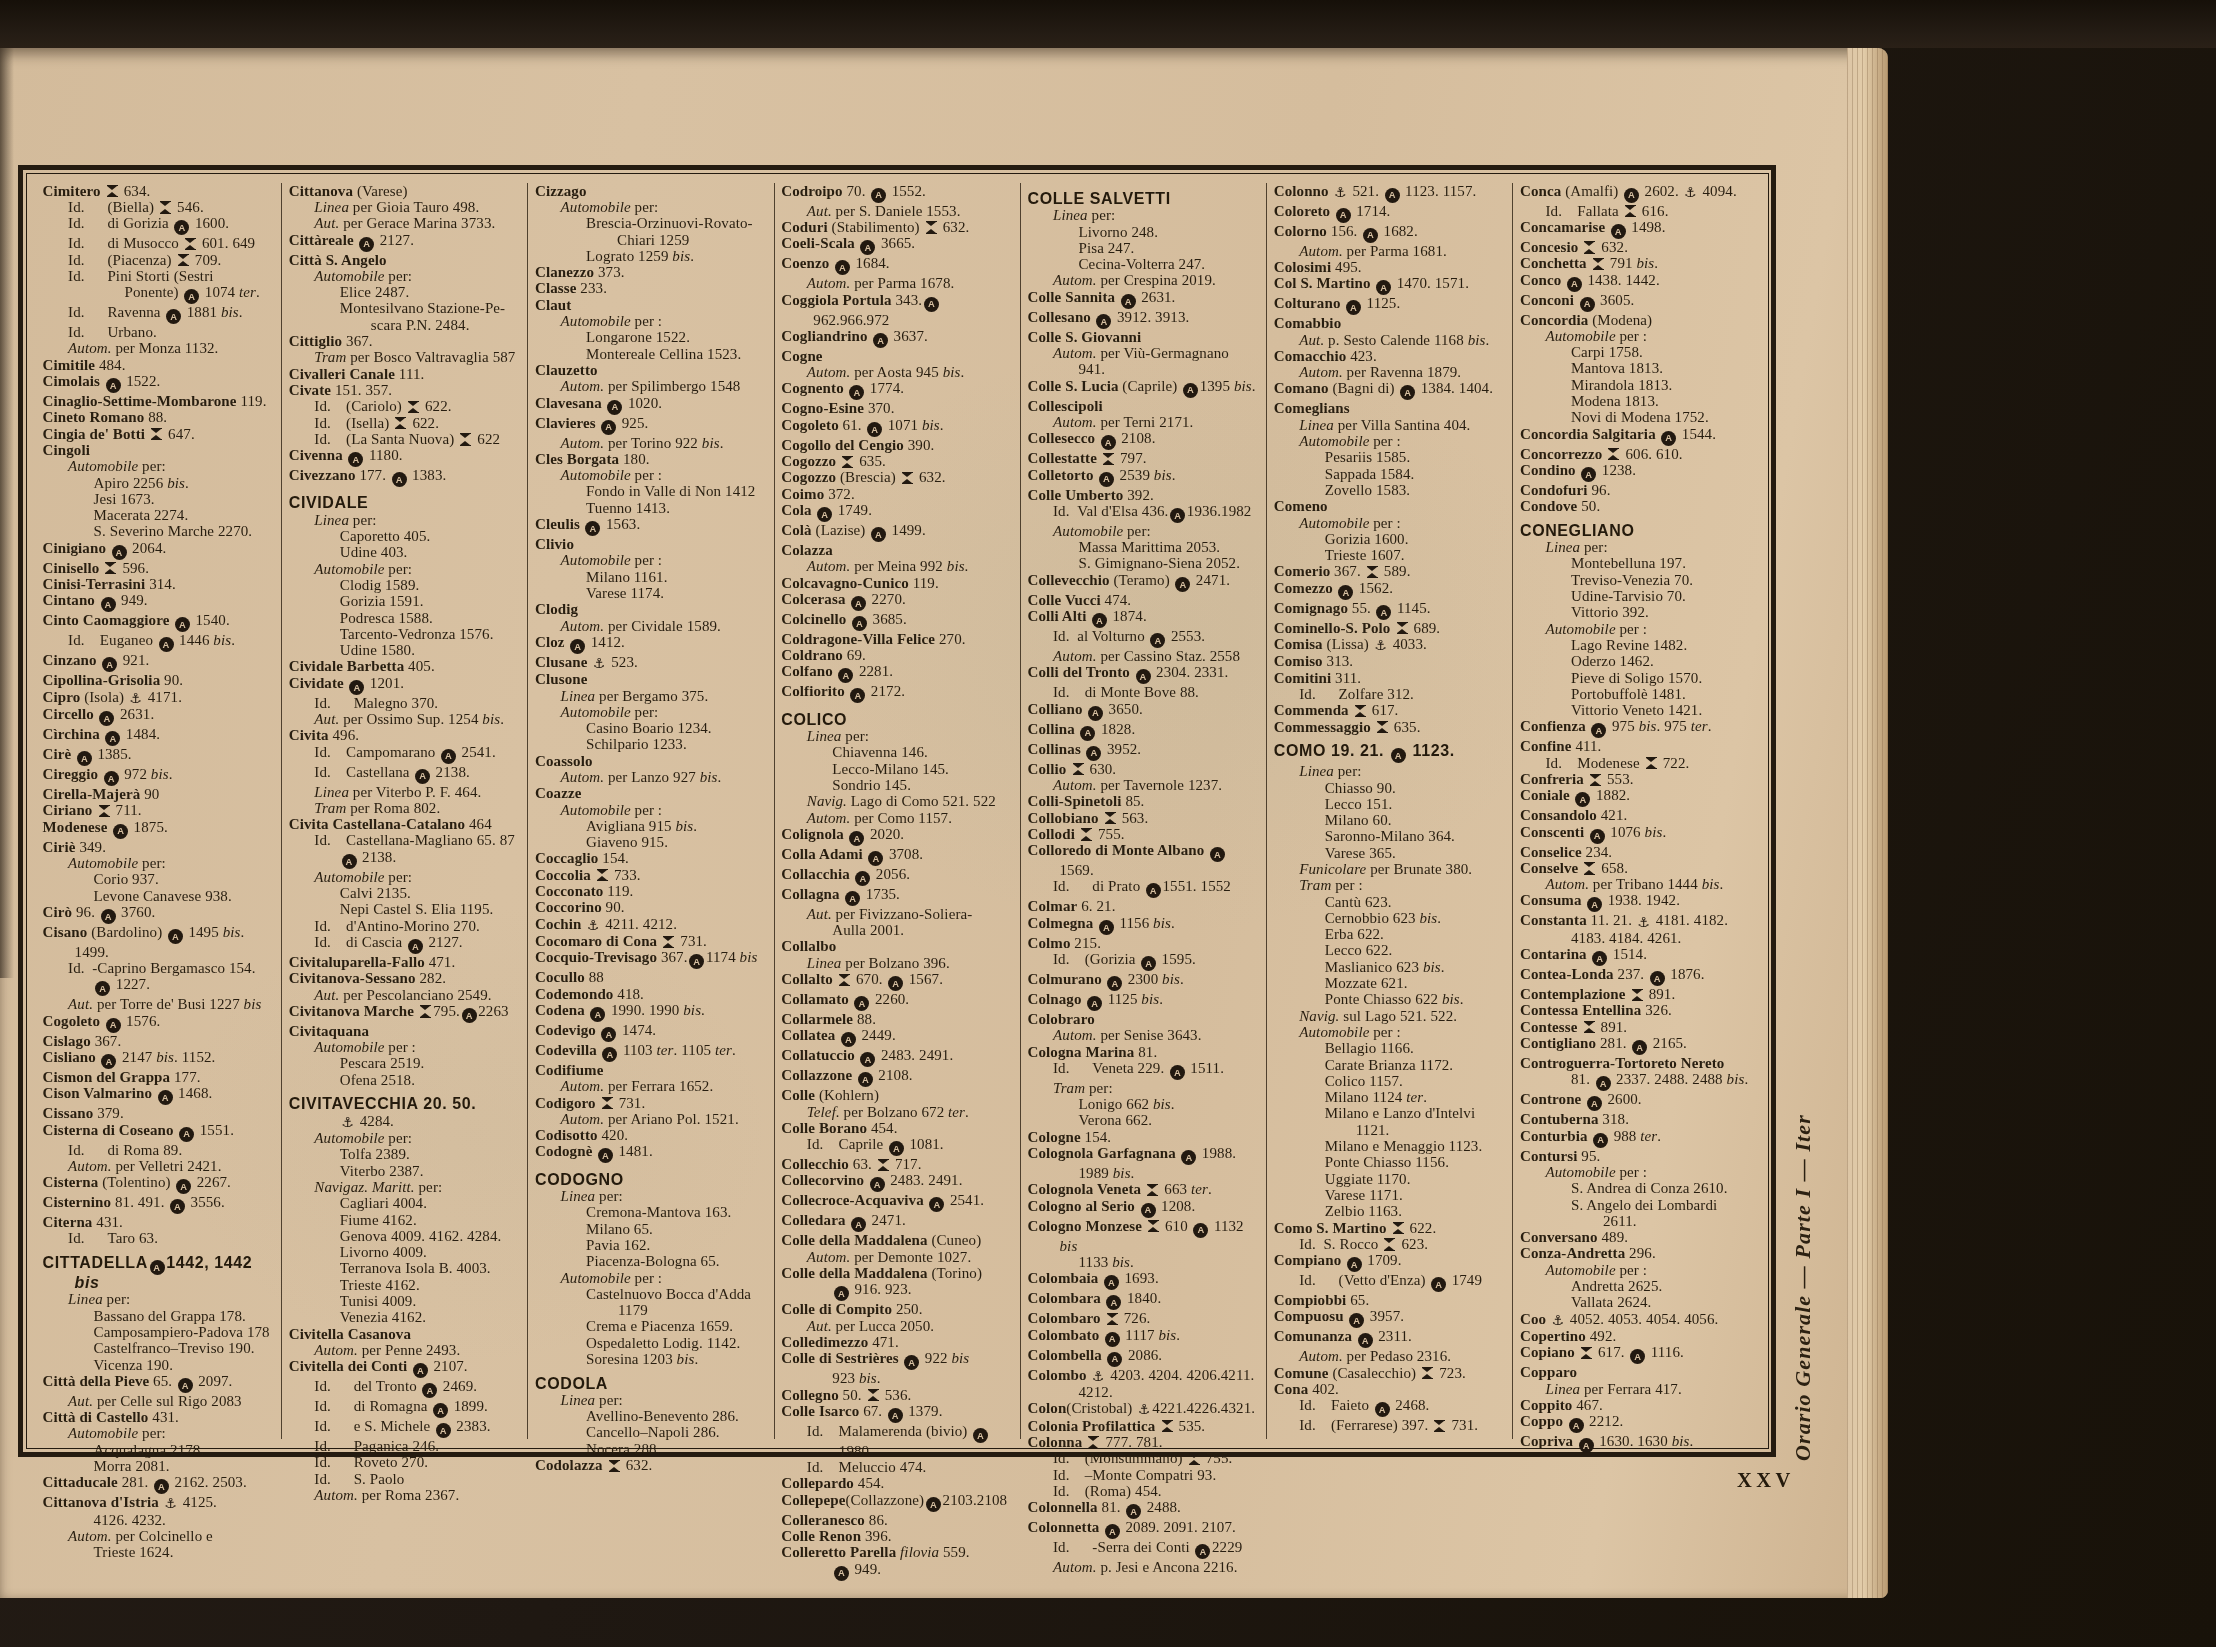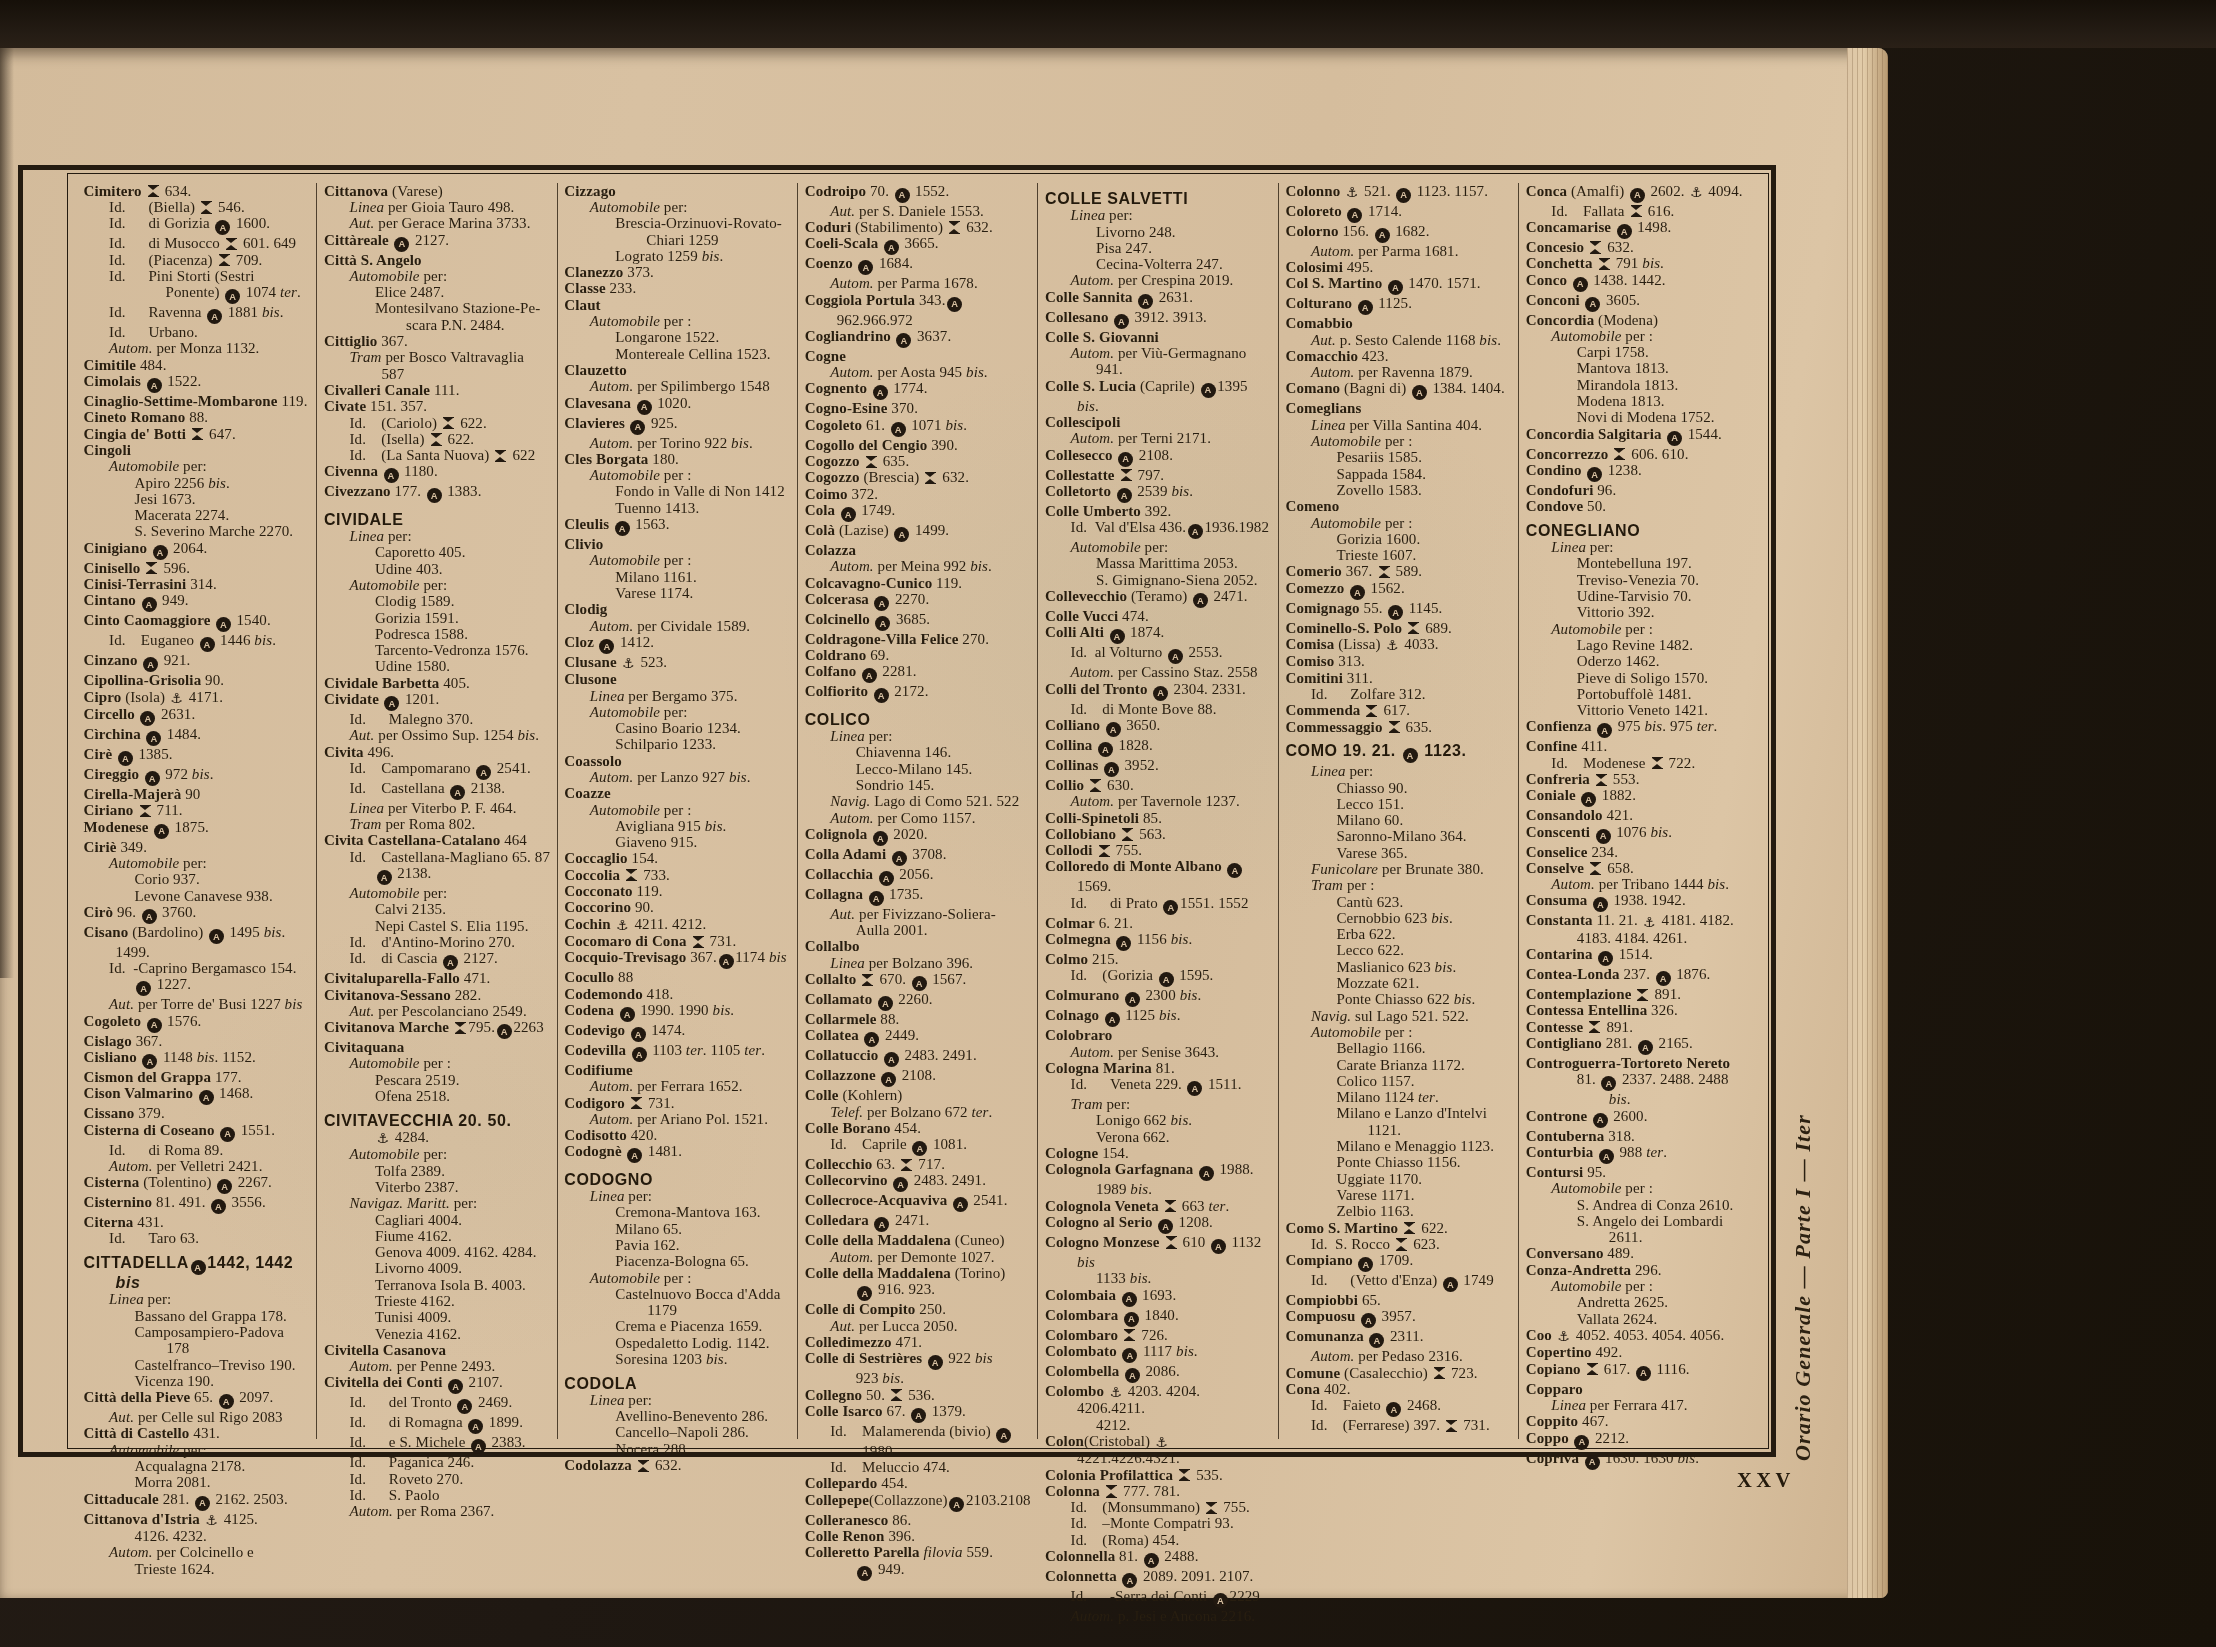--- a/index.html
+++ b/index.html
@@ -26,21 +26,20 @@
   }
   .left-shade{position:absolute;left:0;top:0;width:14.4px;height:60%;
     background:linear-gradient(90deg,rgba(30,22,14,.55),rgba(0,0,0,0));}
   .frame-outer{
     position:absolute;left:18.3px;top:117px;width:1758px;height:1292px;
     border:5px solid #241b10;box-sizing:border-box;
   }
   .frame-inner{
     position:absolute;left:2.8px;top:2.8px;right:2.8px;bottom:2.8px;
     border:1.7px solid #241b10;
-    margin-left:41px;
   }
   .cols{
     position:absolute;left:0;top:0;right:0;bottom:0;
     display:flex;padding:8.9px 8.9px;box-sizing:border-box;
   }
   .col{
     flex:1 1 0;min-width:0;padding:0 6.6px;
     border-right:1.1px solid rgba(45,33,18,.8);
   }
   .col:last-child{border-right:none;}
@@ -147,21 +146,21 @@
             <div class="ln s1"><span class="it">Automobile</span><span> per:</span></div>
             <div class="ln s2"><span>Corio 937.</span></div>
             <div class="ln s2"><span>Levone Canavese 938.</span></div>
             <div class="ln e"><span class="b">Cirò</span><span> 96. </span><span class="ic-bus">A</span><span> 3760.</span></div>
             <div class="ln e"><span class="b">Cisano</span><span> (Bardolino) </span><span class="ic-bus">A</span><span> 1495 </span><span class="it">bis</span><span>. 1499.</span></div>
             <div class="ln s1"><span>Id. -Caprino Bergamasco 154.</span></div>
             <div class="ln s2"><span class="ic-bus">A</span><span> 1227.</span></div>
             <div class="ln s1"><span class="it">Aut.</span><span> per Torre de' Busi 1227 </span><span class="it">bis</span></div>
             <div class="ln e"><span class="b">Cogoleto</span><span> </span><span class="ic-bus">A</span><span> 1576.</span></div>
             <div class="ln e"><span class="b">Cislago</span><span> 367.</span></div>
-            <div class="ln e"><span class="b">Cisliano</span><span> </span><span class="ic-bus">A</span><span> 1148 </span><span class="it">bis</span><span>. 1152.</span></div>
+            <div class="ln e"><span class="b">Cisliano</span><span> </span><span class="ic-bus">A</span><span> 2147 </span><span class="it">bis</span><span>. 1152.</span></div>
             <div class="ln e"><span class="b">Cismon del Grappa</span><span> 177.</span></div>
             <div class="ln e"><span class="b">Cison Valmarino</span><span> </span><span class="ic-bus">A</span><span> 1468.</span></div>
             <div class="ln e"><span class="b">Cissano</span><span> 379.</span></div>
             <div class="ln e"><span class="b">Cisterna di Coseano</span><span> </span><span class="ic-bus">A</span><span> 1551.</span></div>
             <div class="ln s1"><span>Id.   di Roma 89.</span></div>
             <div class="ln s1"><span class="it">Autom.</span><span> per Velletri 2421.</span></div>
             <div class="ln e"><span class="b">Cisterna</span><span> (Tolentino) </span><span class="ic-bus">A</span><span> 2267.</span></div>
             <div class="ln e"><span class="b">Cisternino</span><span> 81. 491. </span><span class="ic-bus">A</span><span> 3556.</span></div>
             <div class="ln e"><span class="b">Citerna</span><span> 431.</span></div>
             <div class="ln s1"><span>Id.   Taro 63.</span></div>

